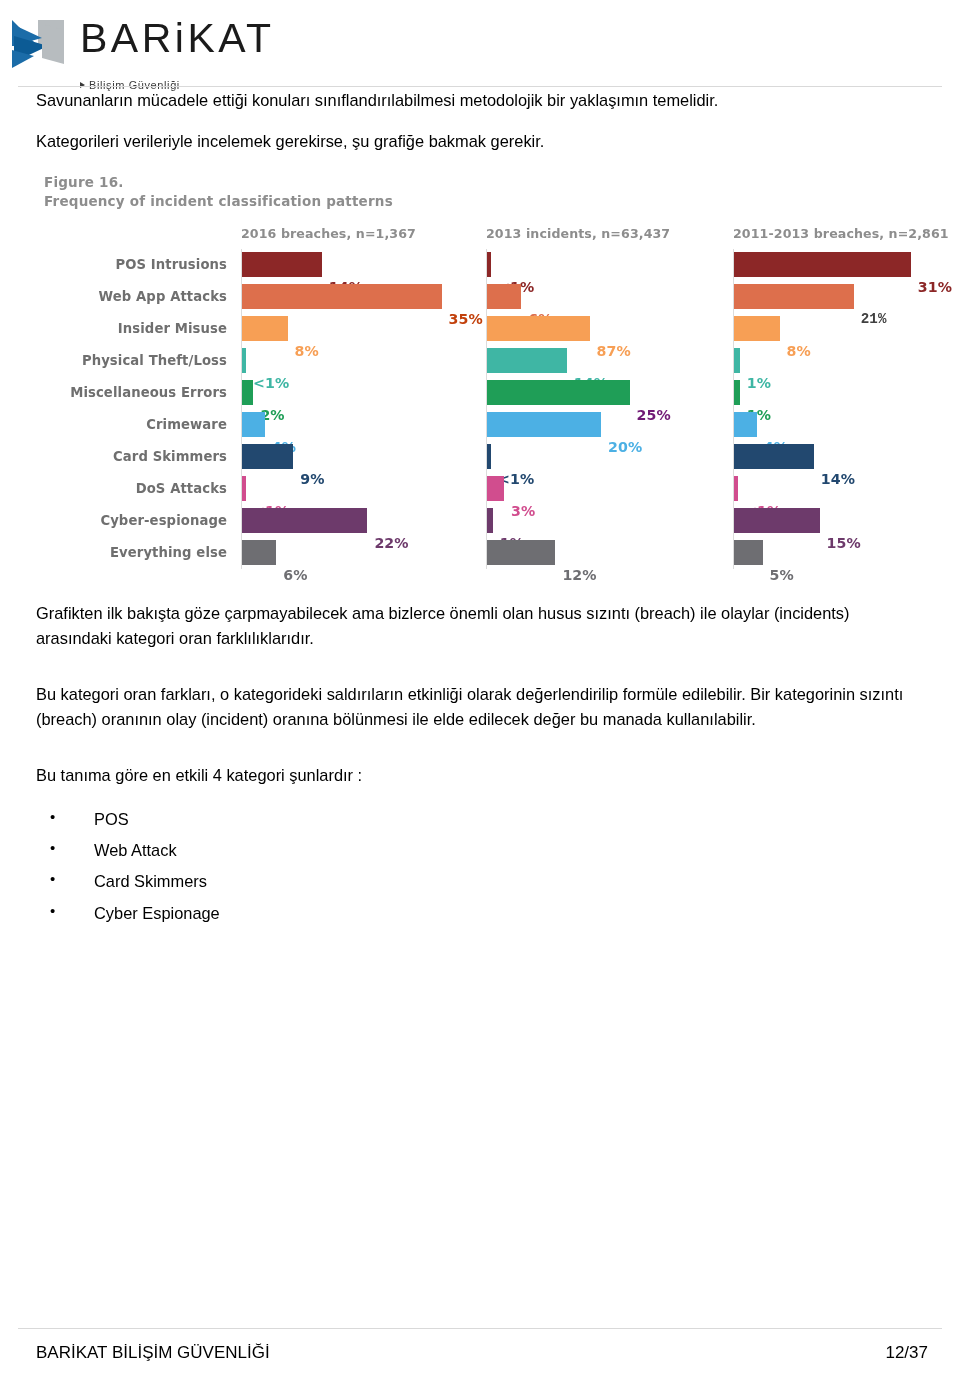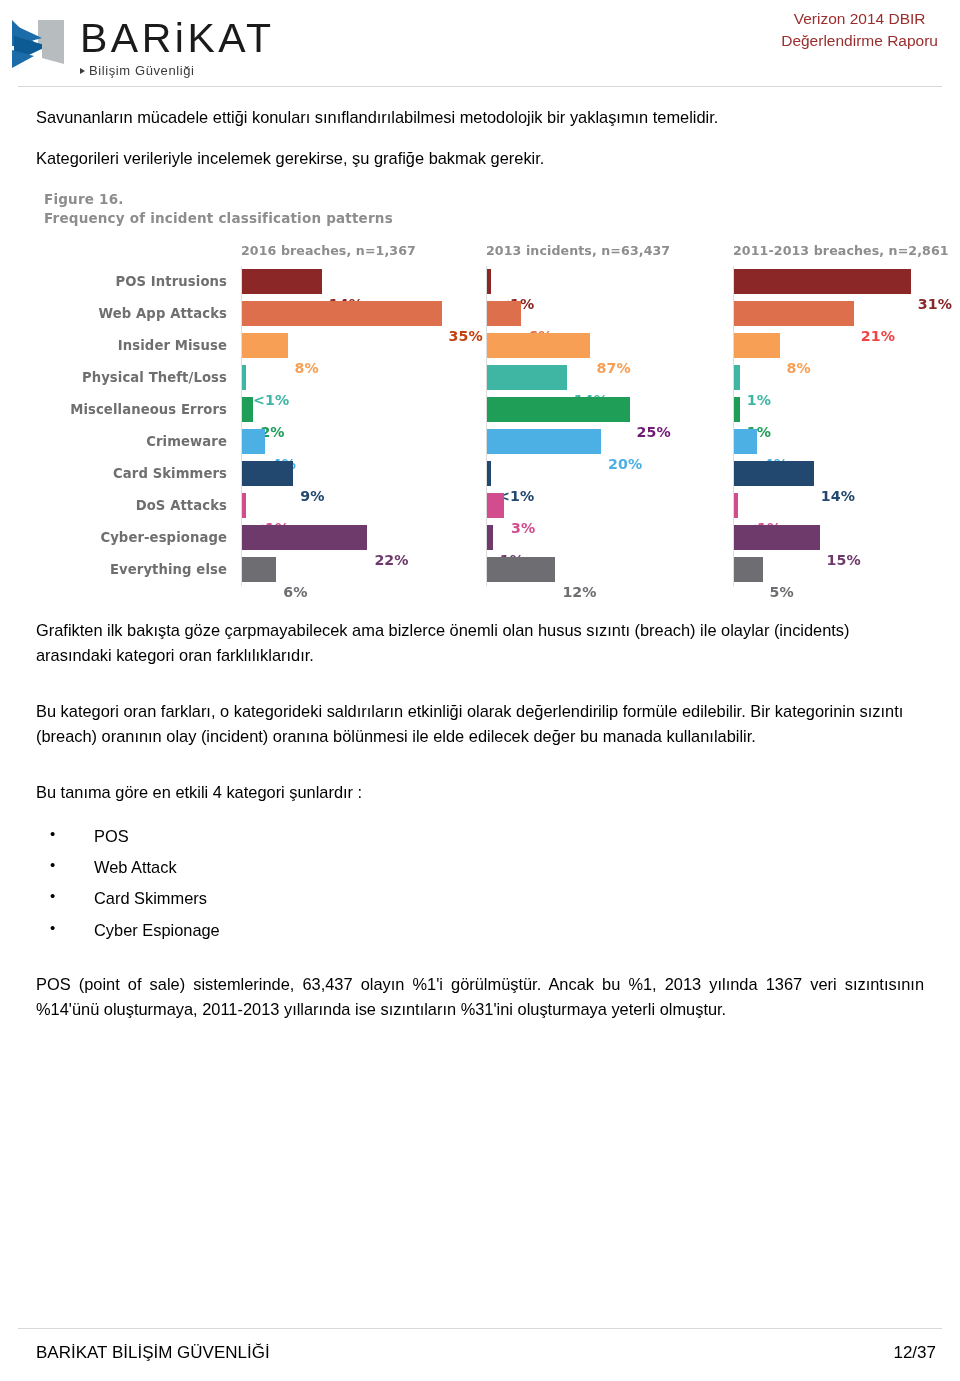--- a/index.html
+++ b/index.html
@@ -34,22 +34,22 @@
   }
   .logo-word {
     font-family: "Liberation Sans", sans-serif;
     font-size: 41px;
     letter-spacing: 3.5px;
     color: #1b1b1b;
     line-height: 1;
     font-weight: 400;
   }
   .logo-sub {
-    margin-top: 4px;
-    font-size: 13px;
+    margin-top: 20px;
+    font-size: 11px;
     letter-spacing: 0.6px;
     color: #3a3a3a;
     display: flex;
     align-items: center;
     gap: 4px;
   }
   .logo-sub .tri {
     display: inline-block;
     width: 0; height: 0;
     border-left: 5px solid #3a3a3a;
@@ -65,21 +65,21 @@
     line-height: 1.45;
   }
   .header-rule {
     position: absolute;
     left: 18px; right: 18px; top: 86px;
     border-top: 1px solid #d9d9d9;
   }
 
   
   .page {
-    padding: 17px 36px;
+    padding: 0 36px;
   }
   p.body-text {
     font-size: 16.4px;
     line-height: 1.55;
     color: #000;
     margin: 0 0 16px 0;
   }
   p.just { text-align: justify; }
   .gap-sm { height: 14px; }
   .gap-md { height: 26px; }
@@ -172,21 +172,21 @@
     content: "\2022";
     position: absolute;
     left: 0; top: -1px;
     font-size: 15px;
     color: #000;
   }
 
   
   .footer {
     position: absolute;
-    left: 36px; right: 24px;
+    left: 36px; right: 32px;
     bottom: 18px;
     display: flex;
     justify-content: space-between;
     align-items: baseline;
     font-size: 17px;
     color: #000;
   }
   .footer-rule {
     position: absolute;
     left: 18px; right: 18px;
@@ -212,24 +212,20 @@
       </svg>
     </span>
     <span class="logo-text-block">
       <span class="logo-word">BARiKAT</span>
       <span class="logo-sub">
         <span class="tri"></span>
         <span>Bilişim Güvenliği</span>
       </span>
     </span>
   </div>
-  <div class="header-right">
-    <div>Verizon 2014 DBIR</div>
-    <div>Değerlendirme Raporu</div>
-  </div>
   <div class="header-rule"></div>
 </div>
 
 <div class="page">
 
   <p class="body-text">Savunanların mücadele ettiği konuları sınıflandırılabilmesi metodolojik bir yaklaşımın temelidir.</p>
   <p class="body-text">Kategorileri verileriyle incelemek gerekirse, şu grafiğe bakmak gerekir.</p>
 
   <div class="chart">
     <div class="chart-title">
@@ -265,21 +261,21 @@
           <div class="panel p1">
             <div class="bar" style="background: rgb(221, 111, 76); width: 199.5px;"></div>
             <span class="bar-val" style="color: #c2410c;">35%</span>
           </div>
           <div class="panel p2">
             <div class="bar" style="background: rgb(221, 111, 76); width: 34.2px;"></div>
             <span class="bar-val" style="color: rgb(221, 111, 76);">6%</span>
           </div>
           <div class="panel p3">
             <div class="bar" style="background: rgb(221, 111, 76); width: 119.7px;"></div>
-            <span class="bar-val" style="color: #ef4444;">21%</span>
+            <span class="bar-val" style="color: #404040; font-family: Liberation Mono, monospace;">21%</span>
           </div>
         </div>
         <div class="row">
           <div class="cat-label">Insider Misuse</div>
           <div class="panel p1">
             <div class="bar" style="background: rgb(247, 159, 85); width: 45.6px;"></div>
             <span class="bar-val" style="color: rgb(247, 159, 85);">8%</span>
           </div>
           <div class="panel p2">
             <div class="bar" style="background: rgb(247, 159, 85); width: 102.6px;"></div>
@@ -409,20 +405,19 @@
   <p class="body-text">Bu tanıma göre en etkili 4 kategori şunlardır :</p>
   <ul class="bullets" id="bullet-list">
       <li>POS</li>
       <li>Web Attack</li>
       <li>Card Skimmers</li>
       <li>Cyber Espionage</li>
     </ul>
 
   <div class="gap-md"></div>
 
-  <p class="body-text just">POS (point of sale) sistemlerinde, 63,437 olayın %1'i görülmüştür. Ancak bu %1, 2013 yılında 1367 veri sızıntısının %14'ünü oluşturmaya, 2011-2013 yıllarında ise sızıntıların %31'ini oluşturmaya yeterli olmuştur.</p>
 </div>
 
 <div class="footer-rule"></div>
 <div class="footer">
   <span>BARİKAT BİLİŞİM GÜVENLİĞİ</span>
   <span>12/37</span>
 </div>
 
 </body></html>

